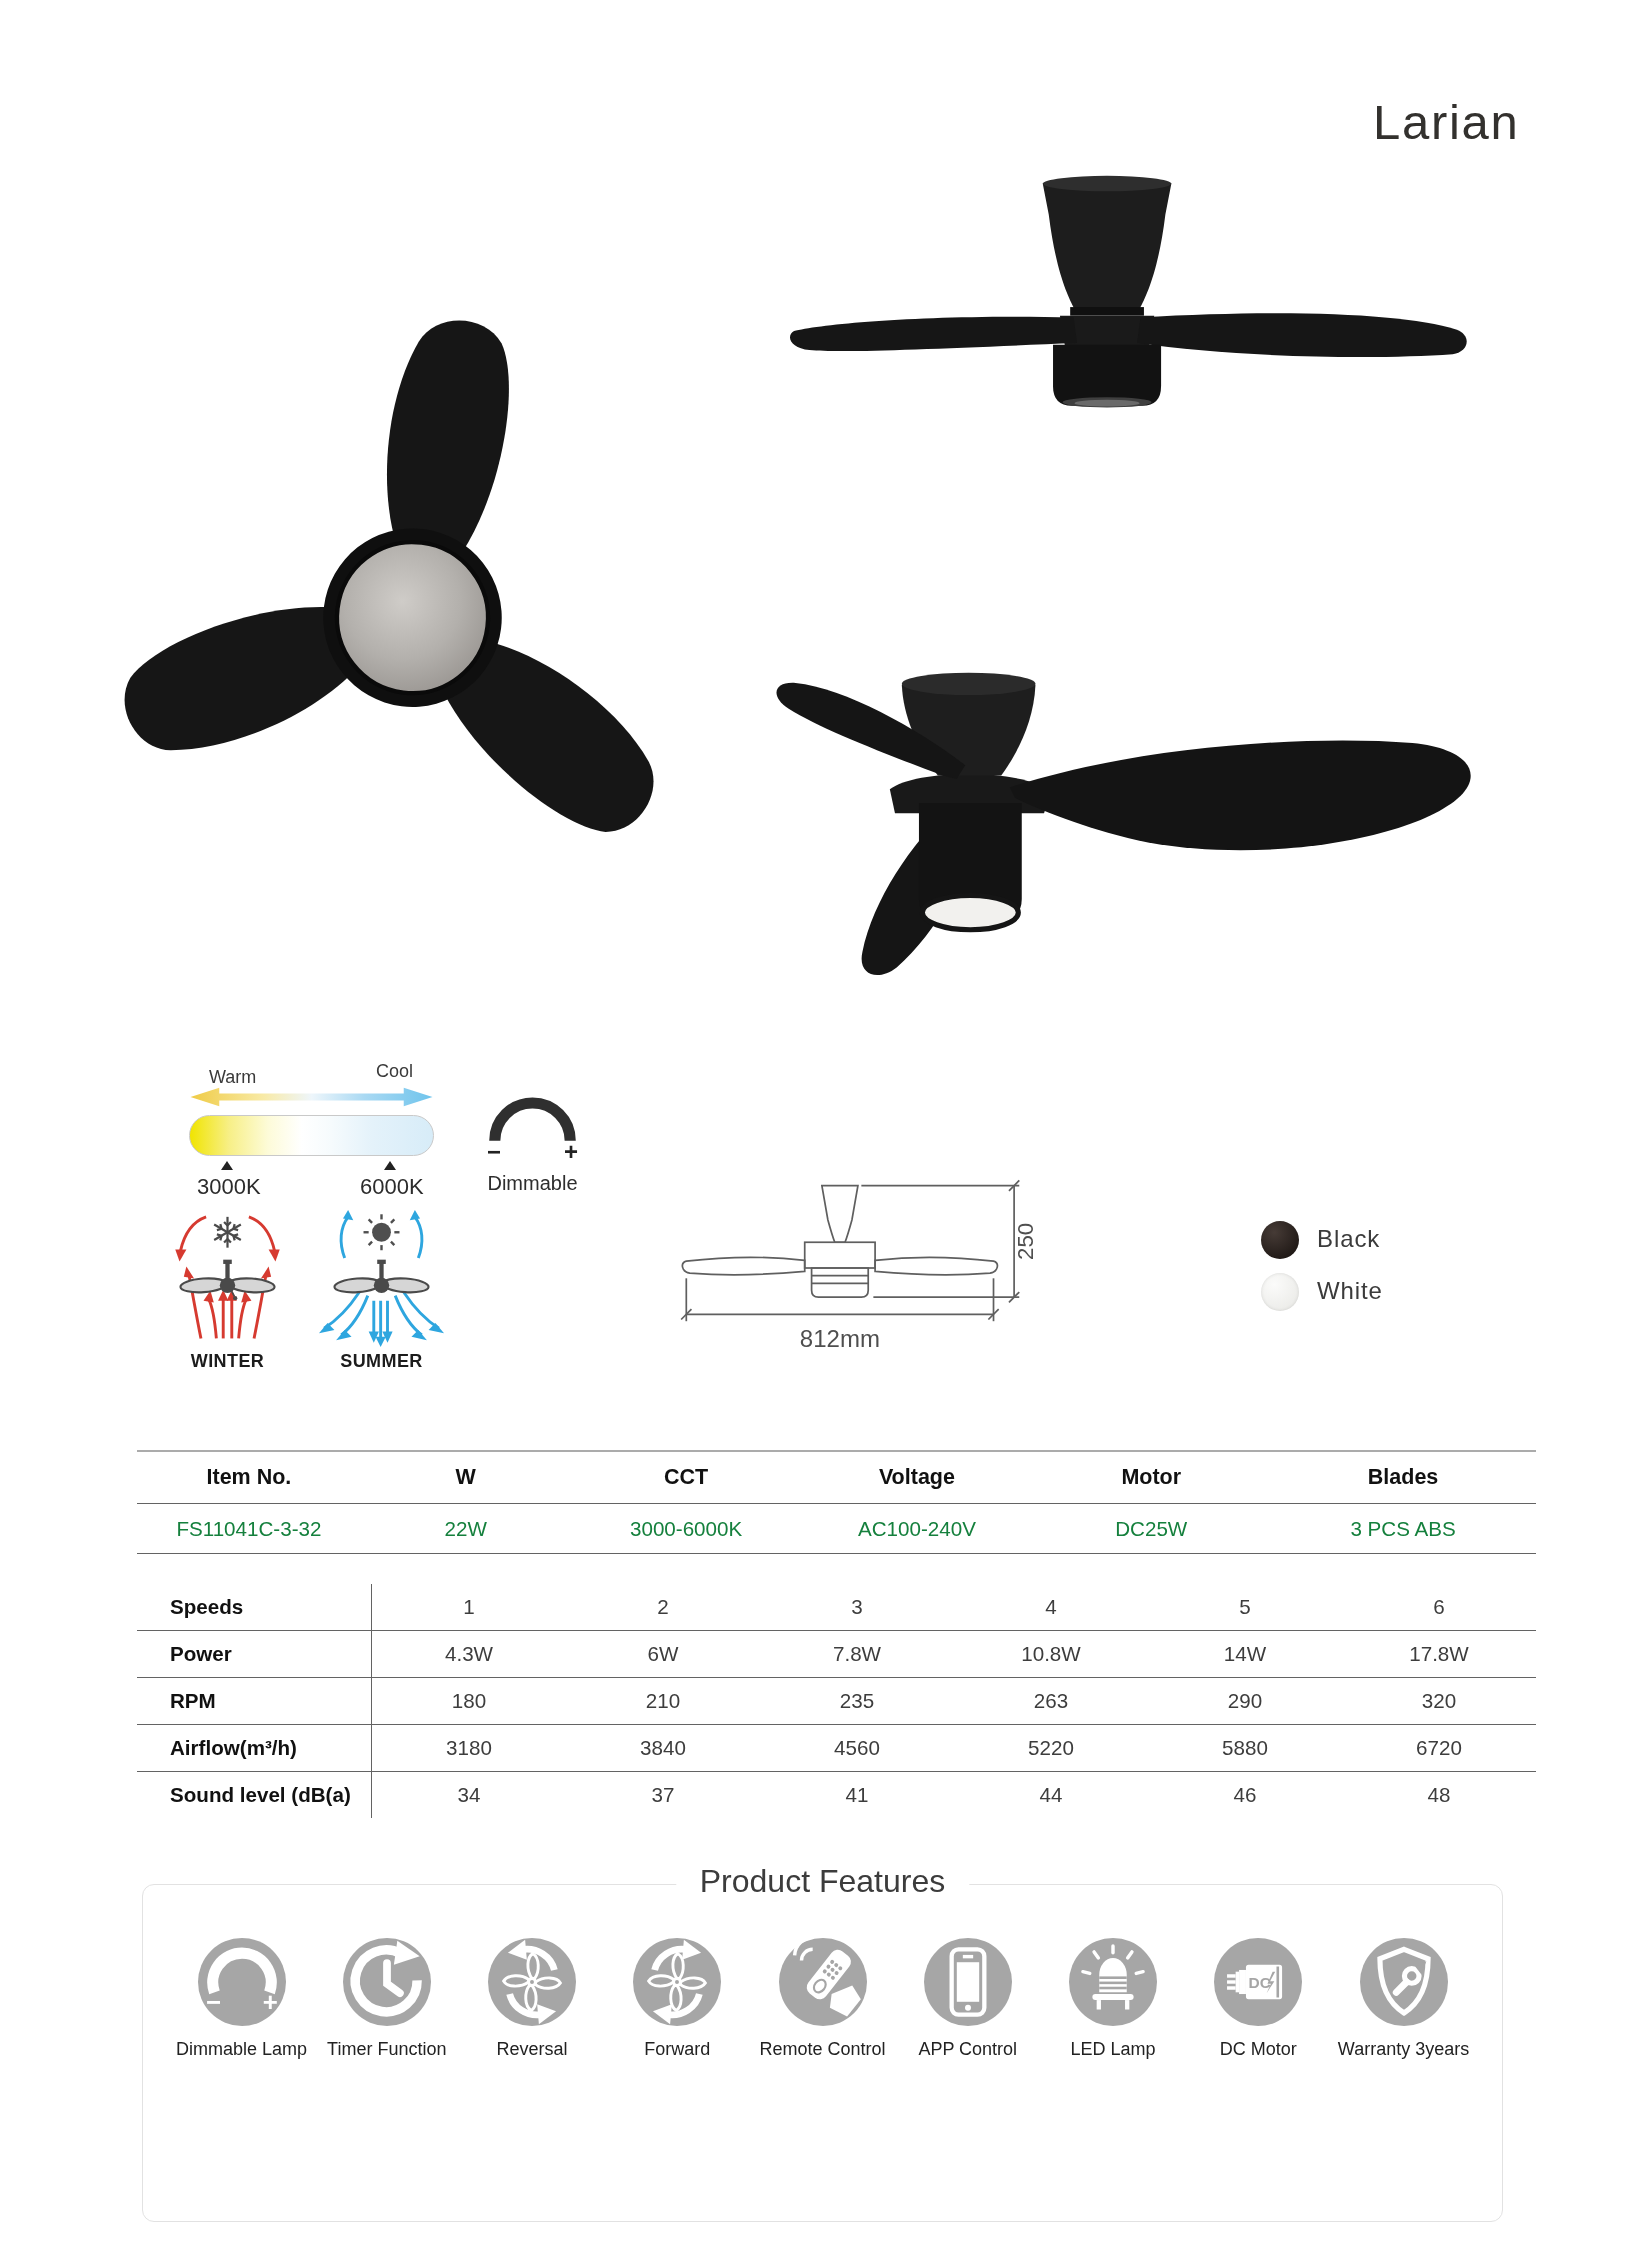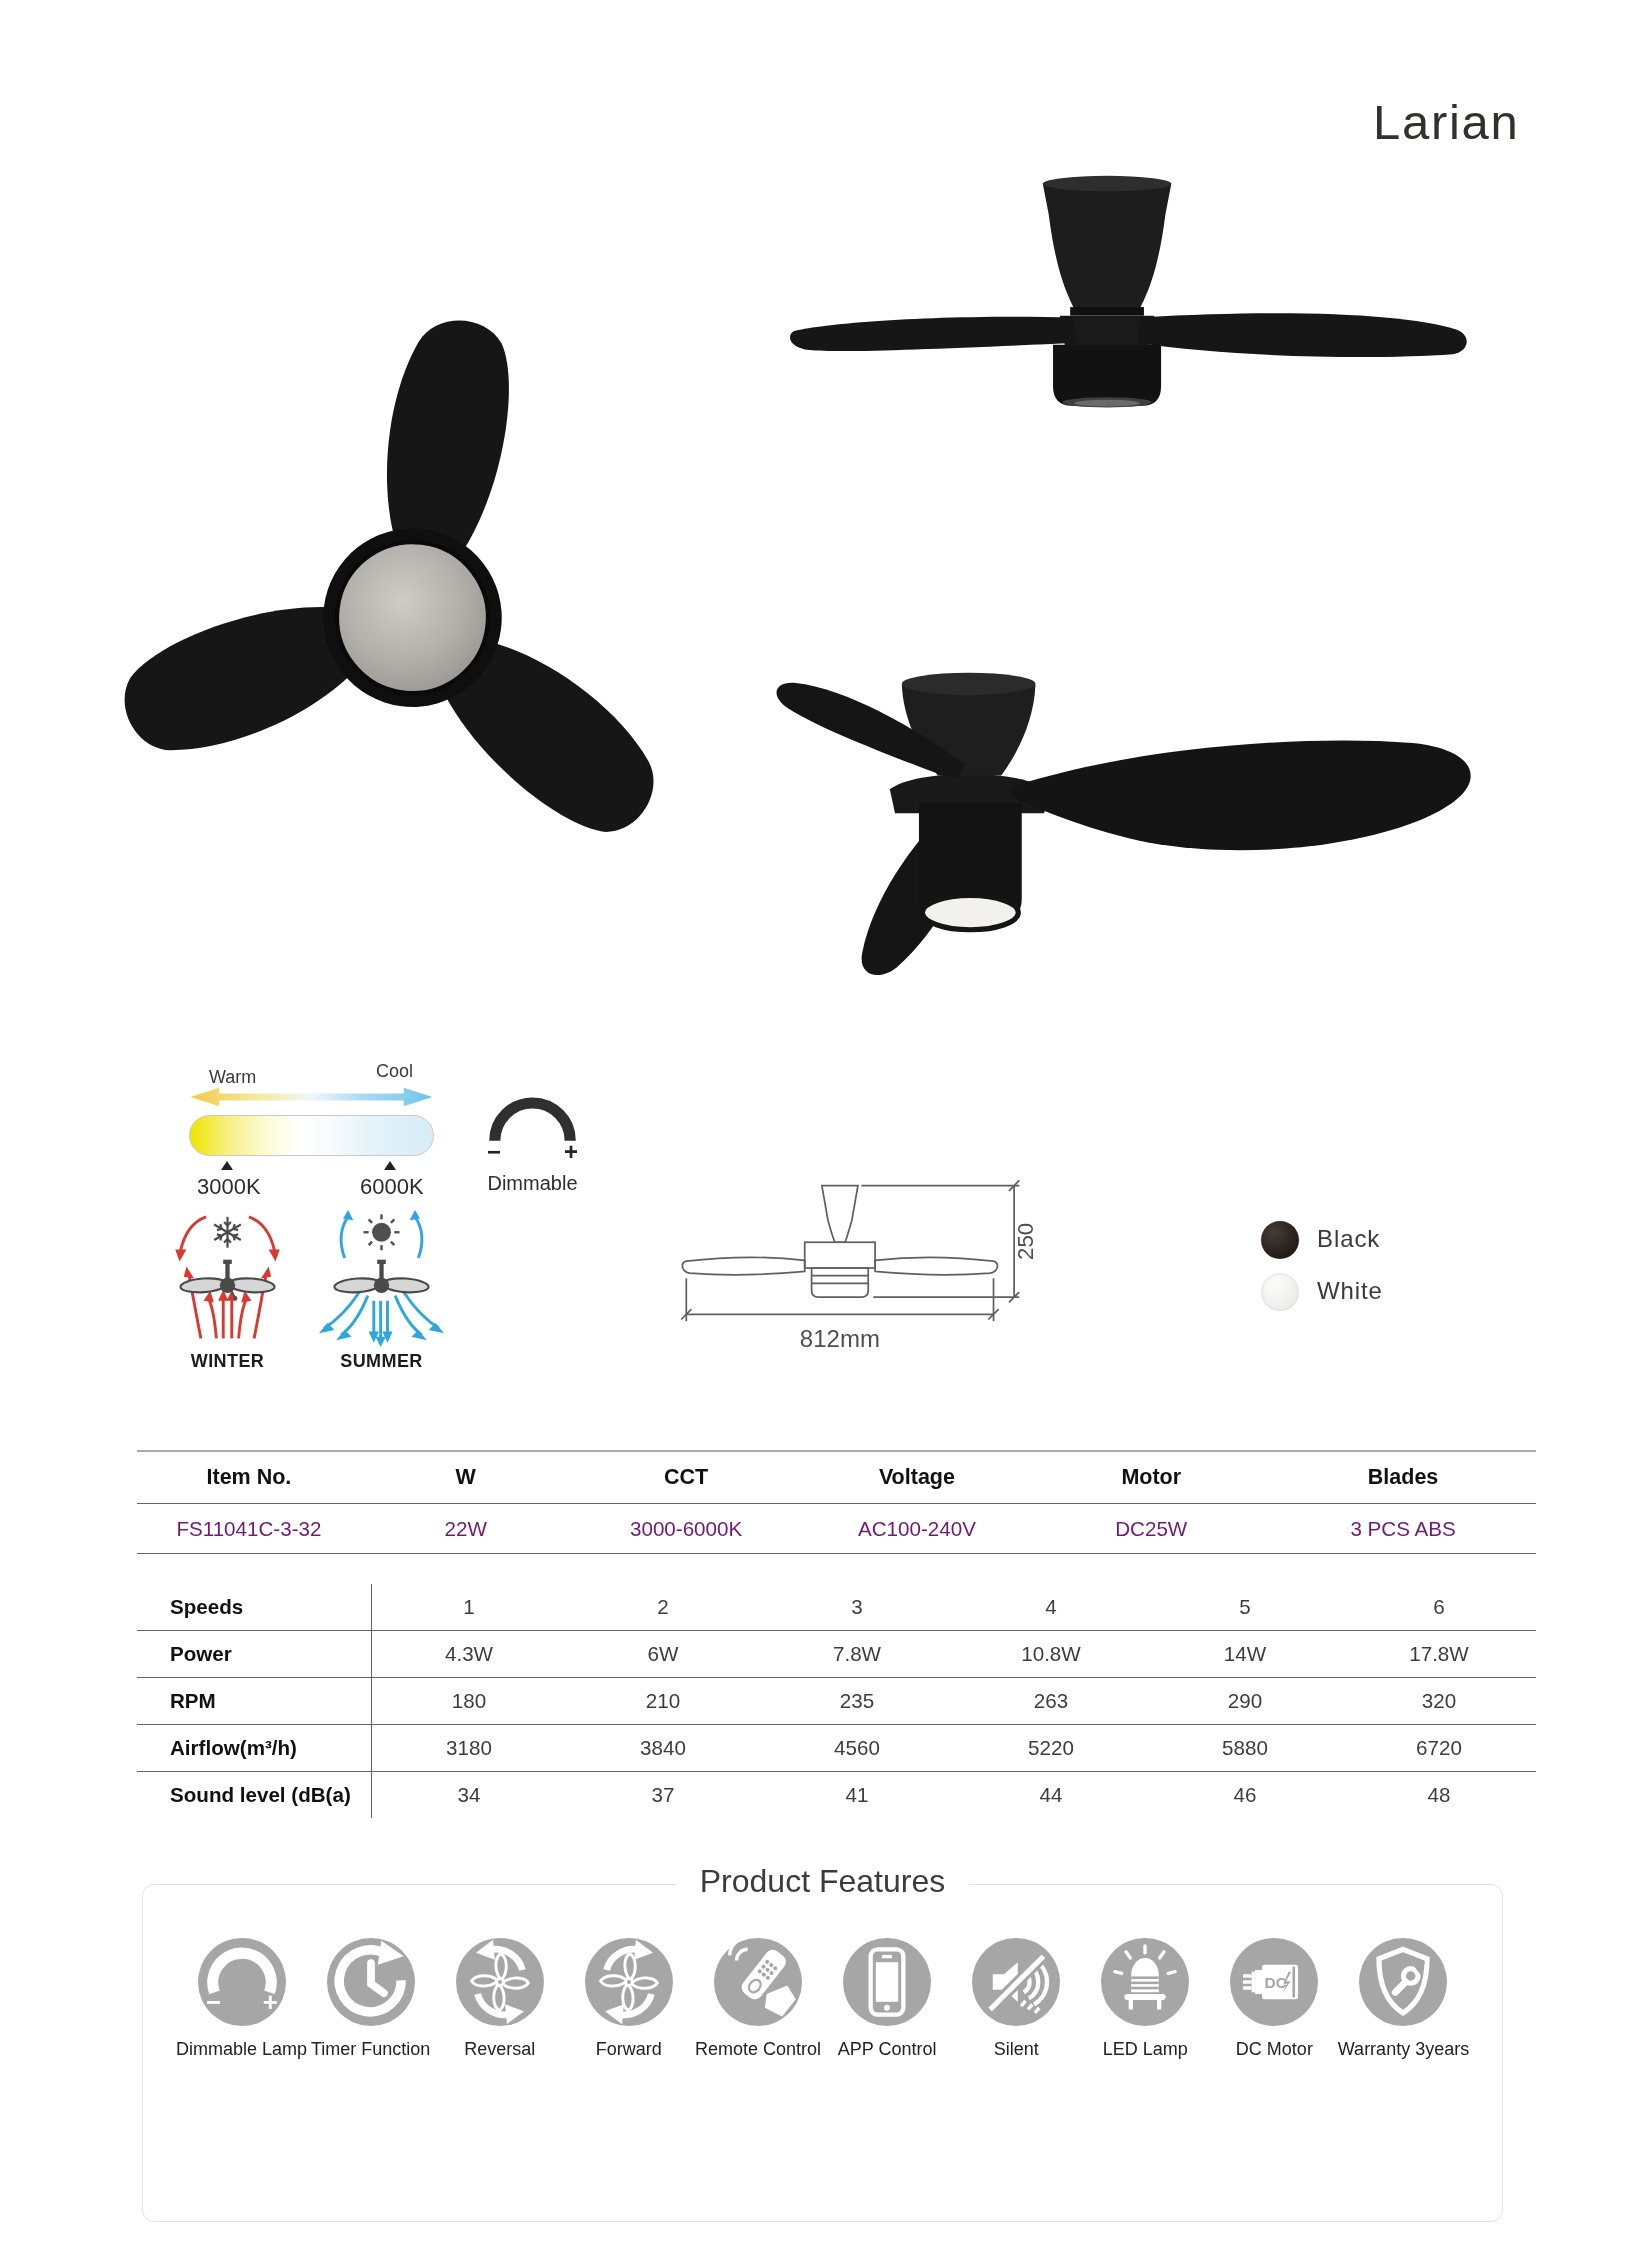--- a/index.html
+++ b/index.html
@@ -50,21 +50,21 @@
   .swatch-name{font-size:24px;font-weight:300;letter-spacing:0.9px;color:#3b3b3b;}
   .swatch-name-black{left:1317px;top:1225px;}
   .swatch-name-white{left:1317px;top:1277px;}
 
   
   .spec-table{left:137px;top:1450px;width:1399px;border-top:2.6px solid #ababab;}
   .spec-header-row{display:flex;height:51px;align-items:center;border-bottom:1.7px solid #636363;}
   .spec-value-row{display:flex;height:49px;align-items:center;border-bottom:1.7px solid #636363;}
   .sc{text-align:center;}
   .sc.h{font-weight:bold;font-size:21.5px;color:#111;}
-  .sc.v{font-size:20.6px;color:#701a75;}
+  .sc.v{font-size:20.6px;color:#15803d;}
   .c0{width:16%;} .c1{width:15%;} .c2{width:16.5%;} .c3{width:16.5%;} .c4{width:17%;} .c5{width:19%;}
 
   
   .perf-table{left:137px;top:1584px;width:1399px;}
   .perf-row{display:flex;height:46px;}
   .rb{border-bottom:1.7px solid #636363;}
   .perf-label{width:234px;box-sizing:border-box;padding-left:33px;display:flex;align-items:center;font-weight:bold;font-size:20.6px;color:#111;}
   .perf-values{flex:1;display:flex;border-left:1.7px solid #636363;}
   .perf-cell{flex:1;display:flex;align-items:center;justify-content:center;font-size:20.6px;color:#3d3d3d;}
 
@@ -467,40 +467,20 @@
         <svg width="86" height="86" viewBox="0 0 100 100">
           <rect x="31" y="12" width="38" height="76" rx="8" fill="none" stroke="#fff" stroke-width="5"></rect>
           <line x1="44" y1="20.5" x2="56" y2="20.5" stroke="#fff" stroke-width="4"></line>
           <rect x="37" y="27" width="26" height="46" fill="#fff"></rect>
           <circle cx="50" cy="80" r="3.5" fill="#fff"></circle>
         </svg>
       </div>
       <div class="feat-label">APP Control</div>
     </div>
 
-    <div class="feat">
-      <div class="feat-circle">
-        <svg width="86" height="86" viewBox="0 0 100 100">
-          <polygon points="23,41 36,41 52,27 52,73 36,59 23,59" fill="#fff"></polygon>
-          <g stroke="#fff" stroke-width="5" fill="none">
-            <path d="M 59,38 A 14,14 0 0 1 59,62"></path>
-            <path d="M 65,31 A 22,22 0 0 1 65,69"></path>
-            <path d="M 71,24 A 30,30 0 0 1 71,76"></path>
-          </g>
-          <g stroke="#fff" stroke-width="4">
-            <line x1="56" y1="78" x2="61" y2="72"></line>
-            <line x1="64" y1="82" x2="69" y2="76"></line>
-            <line x1="72" y1="86" x2="77" y2="80"></line>
-          </g>
-          <line x1="20" y1="82" x2="82" y2="20" stroke="#a6a6a6" stroke-width="13"></line>
-          <line x1="20" y1="82" x2="82" y2="20" stroke="#fff" stroke-width="6"></line>
-        </svg>
-      </div>
-      <div class="feat-label">Silent</div>
-    </div>
 
     <div class="feat">
       <div class="feat-circle">
         <svg width="86" height="86" viewBox="0 0 100 100">
           <g stroke="#fff" stroke-width="4" stroke-linecap="round">
             <line x1="50" y1="8" x2="50" y2="16"></line>
             <line x1="28" y1="15" x2="33" y2="22"></line>
             <line x1="72" y1="15" x2="67" y2="22"></line>
             <line x1="15" y1="38" x2="23" y2="40"></line>
             <line x1="85" y1="38" x2="77" y2="40"></line>

